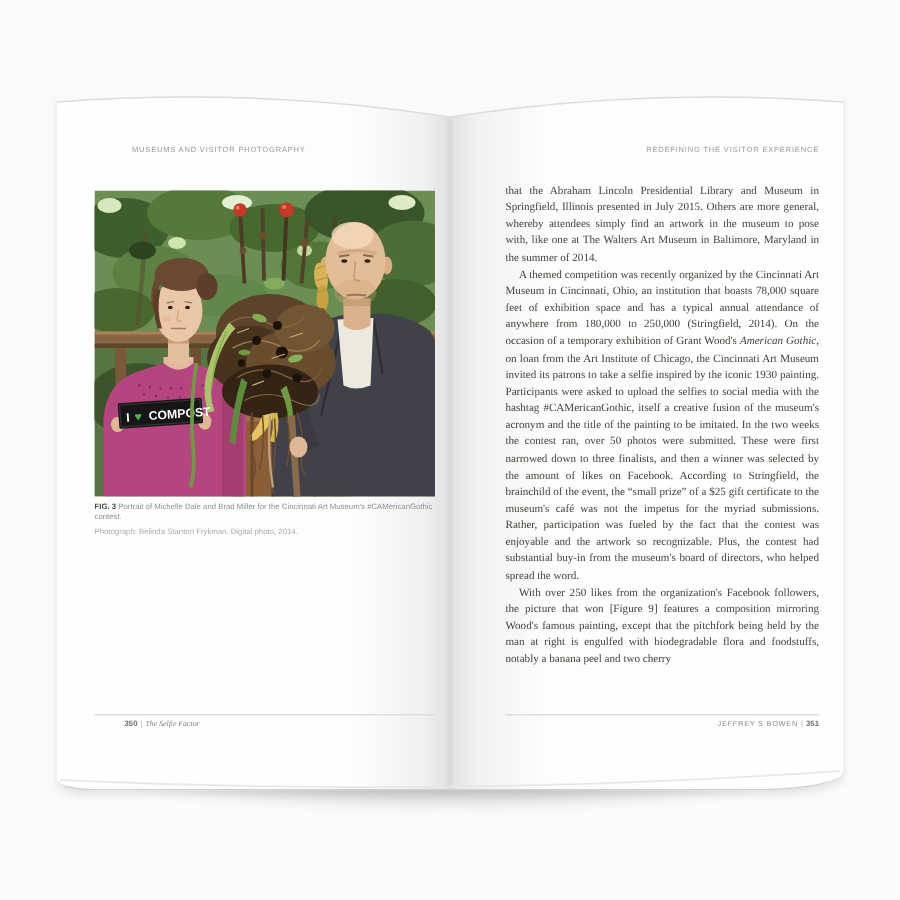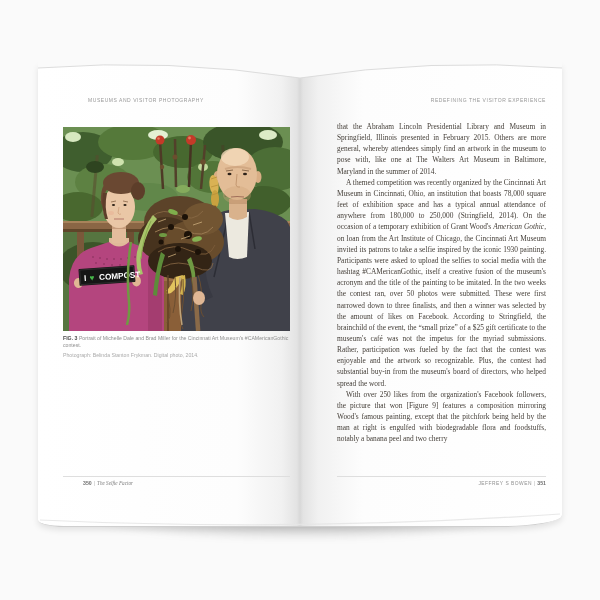--- a/index.html
+++ b/index.html
@@ -277,21 +277,21 @@
   </div>
 
   <div class="footer-rule" style="left:63px;top:476px;width:227px;"></div>
   <div class="page-footer" style="left:83px;top:480px;">
     <span class="pg">350</span><span class="sep">|</span><span class="book-title">The Selfie Factor</span>
   </div>
 
   <div class="running-head head-right" style="top:97px;">REDEFINING THE VISITOR EXPERIENCE</div>
 
   <div class="body-text">
-    <p><span>that the Abraham Lincoln Presidential Library and Museum in Springfield, Illinois presented in February 2015. Others are more general, whereby attendees simply find an artwork in the museum to pose with, like one at The Walters Art Museum in Baltimore, Maryland in the summer of 2014.</span></p>
+    <p><span>that the Abraham Lincoln Presidential Library and Museum in Springfield, Illinois presented in July 2015. Others are more general, whereby attendees simply find an artwork in the museum to pose with, like one at The Walters Art Museum in Baltimore, Maryland in the summer of 2014.</span></p>
     <p class="indented"><span>A themed competition was recently organized by the Cincinnati Art Museum in Cincinnati, Ohio, an institution that boasts 78,000 square feet of exhibition space and has a typical annual attendance of anywhere from 180,000 to 250,000 (Stringfield, 2014). On the occasion of a temporary exhibition of Grant Wood's </span><span class="i">American Gothic</span><span>, on loan from the Art Institute of Chicago, the Cincinnati Art Museum invited its patrons to take a selfie inspired by the iconic 1930 painting. Participants were asked to upload the selfies to social media with the hashtag #CAMericanGothic, itself a creative fusion of the museum's acronym and the title of the painting to be imitated. In the two weeks the contest ran, over 50 photos were submitted. These were first narrowed down to three finalists, and then a winner was selected by the amount of likes on Facebook. According to Stringfield, the brainchild of the event, the “small prize” of a $25 gift certificate to the museum's café was not the impetus for the myriad submissions. Rather, participation was fueled by the fact that the contest was enjoyable and the artwork so recognizable. Plus, the contest had substantial buy-in from the museum's board of directors, who helped spread the word.</span></p>
     <p class="indented"><span>With over 250 likes from the organization's Facebook followers, the picture that won [Figure 9] features a composition mirroring Wood's famous painting, except that the pitchfork being held by the man at right is engulfed with biodegradable flora and foodstuffs, notably a banana peel and two cherry</span></p>
   </div>
 
   <div class="footer-rule" style="left:337px;top:476px;width:209px;"></div>
   <div class="page-footer" style="left:337px;top:480px;width:209px;text-align:right;">
     <span class="author">JEFFREY S BOWEN</span><span class="sep">|</span><span class="pg">351</span>
   </div>
 
 </div>

